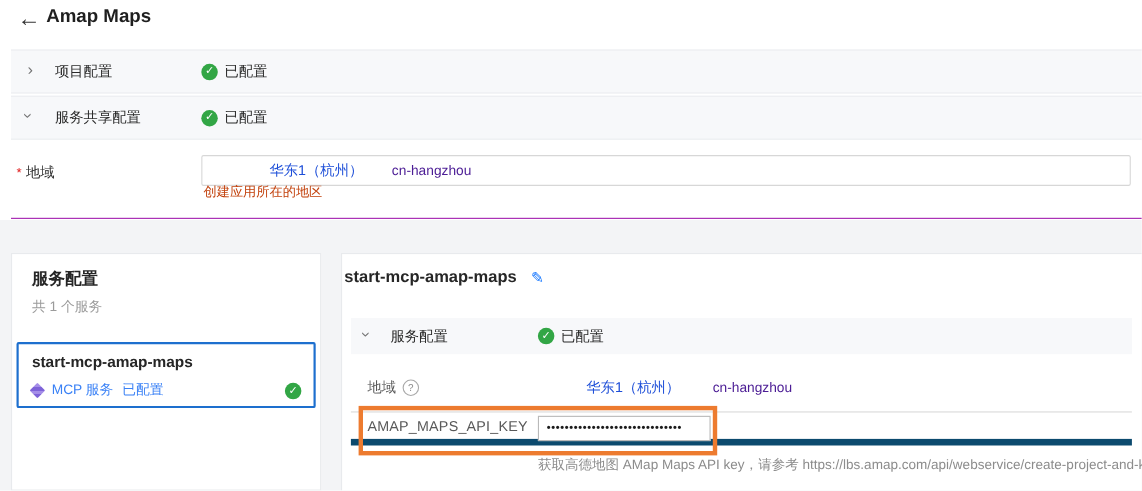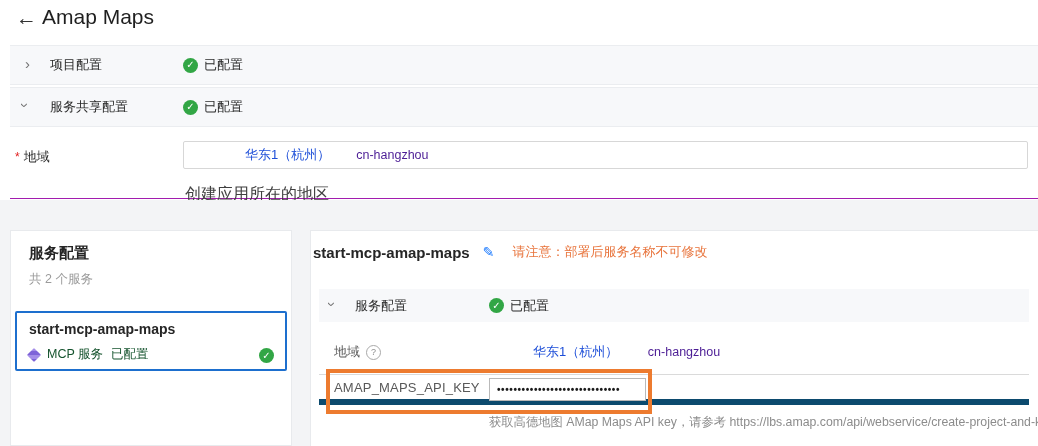--- a/index.html
+++ b/index.html
@@ -6,21 +6,21 @@
   body{
     width:1038px;height:446px;position:relative;overflow:hidden;
     background:#ffffff;
     font-family:"Liberation Sans","DejaVu Sans",sans-serif;
     -webkit-font-smoothing:antialiased;
   }
   
   .header{position:absolute;left:0;top:0;width:1038px;height:44px;background:#fff;}
   .back-btn{position:absolute;left:12px;top:4px;border:none;background:none;cursor:pointer;
     font-size:21px;color:#333;padding:2px 4px;font-family:inherit;}
-  .page-title{position:absolute;left:42px;top:5px;margin:0;font-size:21px;font-weight:normal;color:#1f1f1f;}
+  .page-title{position:absolute;left:42px;top:5px;margin:0;font-size:17px;font-weight:bold;color:#1f1f1f;}
 
   
   .acc-row{position:absolute;left:10px;width:1028px;height:40px;background:#f7f8fa;
     border-top:1px solid #ebedf0;border-bottom:1px solid #ebedf0;box-sizing:border-box;cursor:pointer;}
   .acc-row.row1{top:45px;}
   .acc-row.row2{top:87px;}
   .chev{position:absolute;left:15px;top:50%;transform:translateY(-58%);color:#737373;font-size:15px;line-height:1;}
   .chev.down{transform:translate(-2px,-62%) rotate(90deg);}
   .acc-label{position:absolute;left:40px;top:50%;transform:translateY(-50%);font-size:13px;color:#2b2b2b;}
   .badge{position:absolute;left:173px;top:50%;transform:translateY(-50%);
@@ -31,35 +31,35 @@
   
   .expanded{position:absolute;left:10px;top:128px;width:1028px;height:71px;background:#fff;
     border-bottom:1px solid #a21caf;box-sizing:border-box;}
   .field-label{position:absolute;left:5px;top:20px;font-size:13px;color:#2b2b2b;}
   .req{color:#e02020;margin-right:4px;font-size:12px;}
   .region-input{position:absolute;left:173px;top:13px;width:845px;height:28px;border:1px solid #d7d7d7;
     border-radius:2px;background:#fff;box-sizing:border-box;display:flex;align-items:center;
     padding-left:17px;font-size:13px;cursor:pointer;}
   .val-primary{color:#1d4ed8;margin-left:44px;}
   .val-secondary{color:#4c1d95;margin-left:26px;font-size:12.5px;}
-  .field-helper{position:absolute;left:175px;top:56px;font-size:16px;color:#404040;}
+  .field-helper{position:absolute;left:175px;top:38px;font-size:12px;color:#c2410c;}
 
   
   .lower{position:absolute;left:0;top:200px;width:1038px;height:246px;background:#f3f4f6;}
 
   
   .left-panel{position:absolute;left:10px;top:230px;width:282px;height:216px;background:#fff;
     border:1px solid #e8eaed;box-sizing:border-box;}
   .panel-title{position:absolute;left:18px;top:13px;font-size:15px;font-weight:bold;color:#262626;margin:0;}
   .panel-count{position:absolute;left:18px;top:40px;font-size:12.5px;color:#9b9b9b;}
   .service-card{position:absolute;left:4px;top:80px;width:272px;height:60px;border:2px solid #1D6FCE;
     border-radius:2px;background:#fff;box-sizing:border-box;cursor:pointer;}
   .card-name{position:absolute;left:12px;top:8px;font-size:14px;font-weight:bold;color:#262626;}
   .card-meta{position:absolute;left:12px;top:33px;display:flex;align-items:center;gap:8px;
-    font-size:12.5px;color:#14532d;}
+    font-size:12.5px;color:#3b82f6;}
   .diamond{width:10px;height:10px;border-radius:1px;transform:rotate(45deg);flex:0 0 auto;
     background:linear-gradient(135deg,#a48de8 25%,#7e63d8 25%,#7e63d8 50%,#a48de8 50%,#a48de8 75%,#7e63d8 75%);}
   .card-check{position:absolute;right:11px;top:35px;}
 
   
   .right-panel{position:absolute;left:310px;top:230px;width:728px;height:216px;background:#fff;
     border-top:1px solid #e8eaed;border-left:1px solid #e8eaed;box-sizing:border-box;}
   .detail-title-row{position:absolute;left:2px;top:12px;display:flex;align-items:center;white-space:nowrap;}
   .detail-title{font-size:15px;font-weight:bold;color:#262626;margin:0;}
   .pencil{margin-left:13px;color:#1677FF;font-size:14px;cursor:pointer;line-height:1;}
@@ -123,37 +123,36 @@
     <span class="val-primary">华东1（杭州）</span>
     <span class="val-secondary">cn-hangzhou</span>
   </div>
   <div class="field-helper">创建应用所在的地区</div>
 </div>
 
 <div class="lower"></div>
 
 <div class="left-panel">
   <h3 class="panel-title">服务配置</h3>
-  <div class="panel-count">共 2 个服务</div>
+  <div class="panel-count">共 1 个服务</div>
   <div class="service-card">
     <div class="card-name">start-mcp-amap-maps</div>
     <div class="card-meta">
       <span class="diamond"></span>
       <span>MCP 服务</span>
       <span>已配置</span>
     </div>
     <span class="check-ic card-check">✓</span>
   </div>
 </div>
 
 <div class="right-panel">
   <div class="detail-title-row">
     <h2 class="detail-title">start-mcp-amap-maps</h2>
     <span class="pencil">✎</span>
-    <span class="warning">请注意：部署后服务名称不可修改</span>
   </div>
 
   <div class="section-bar">
     <span class="chev down">›</span>
     <span class="acc-label">服务配置</span>
     <span class="badge">
       <span class="check-ic">✓</span>
       <span>已配置</span>
     </span>
   </div>

